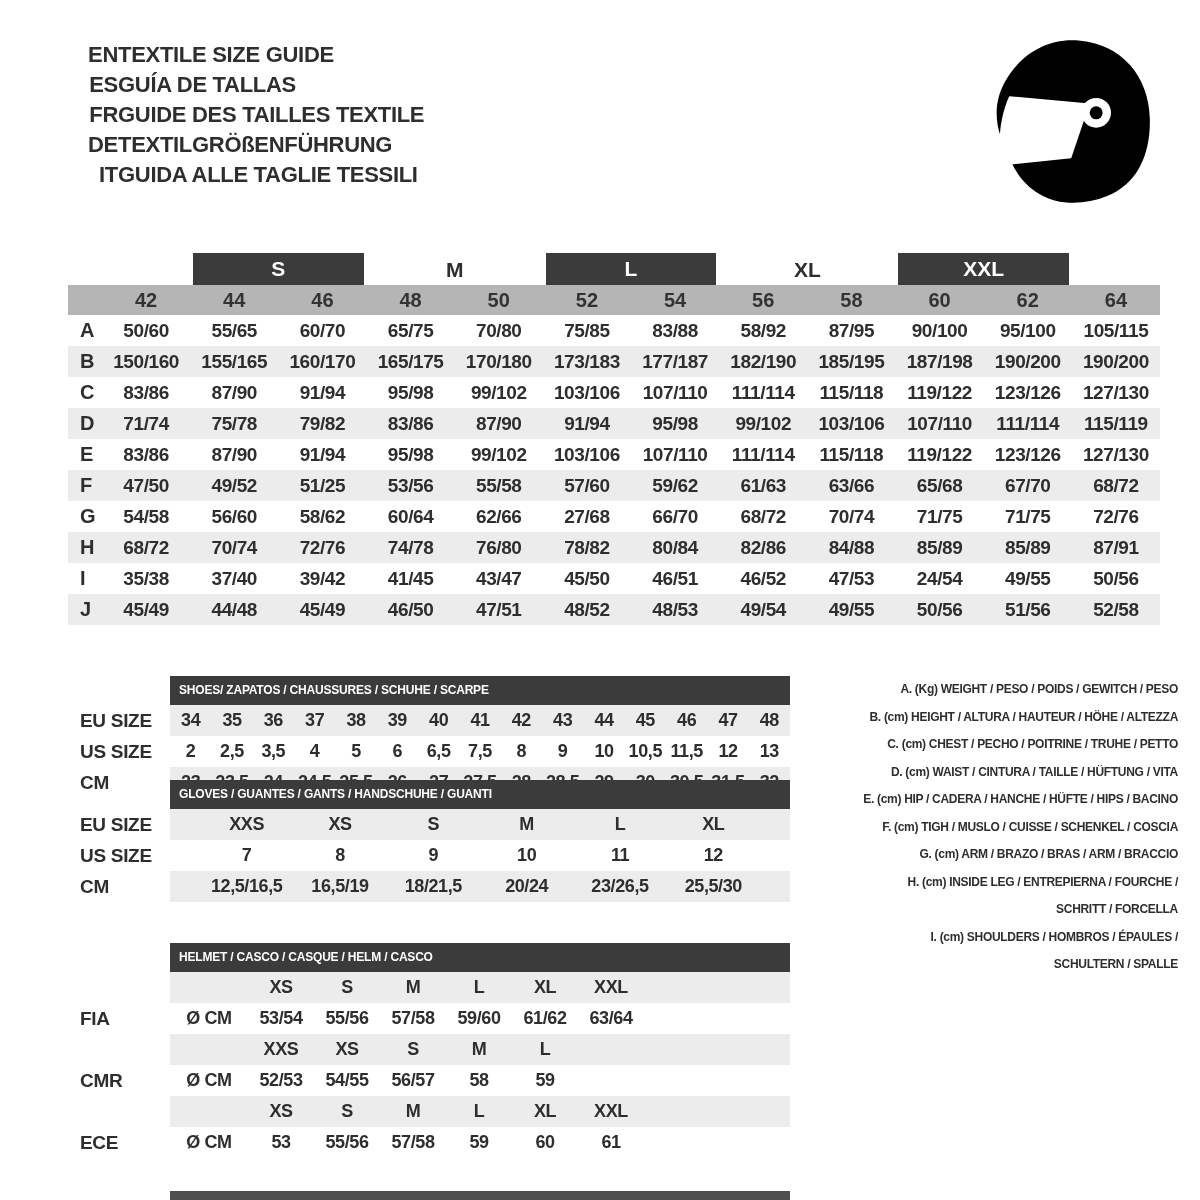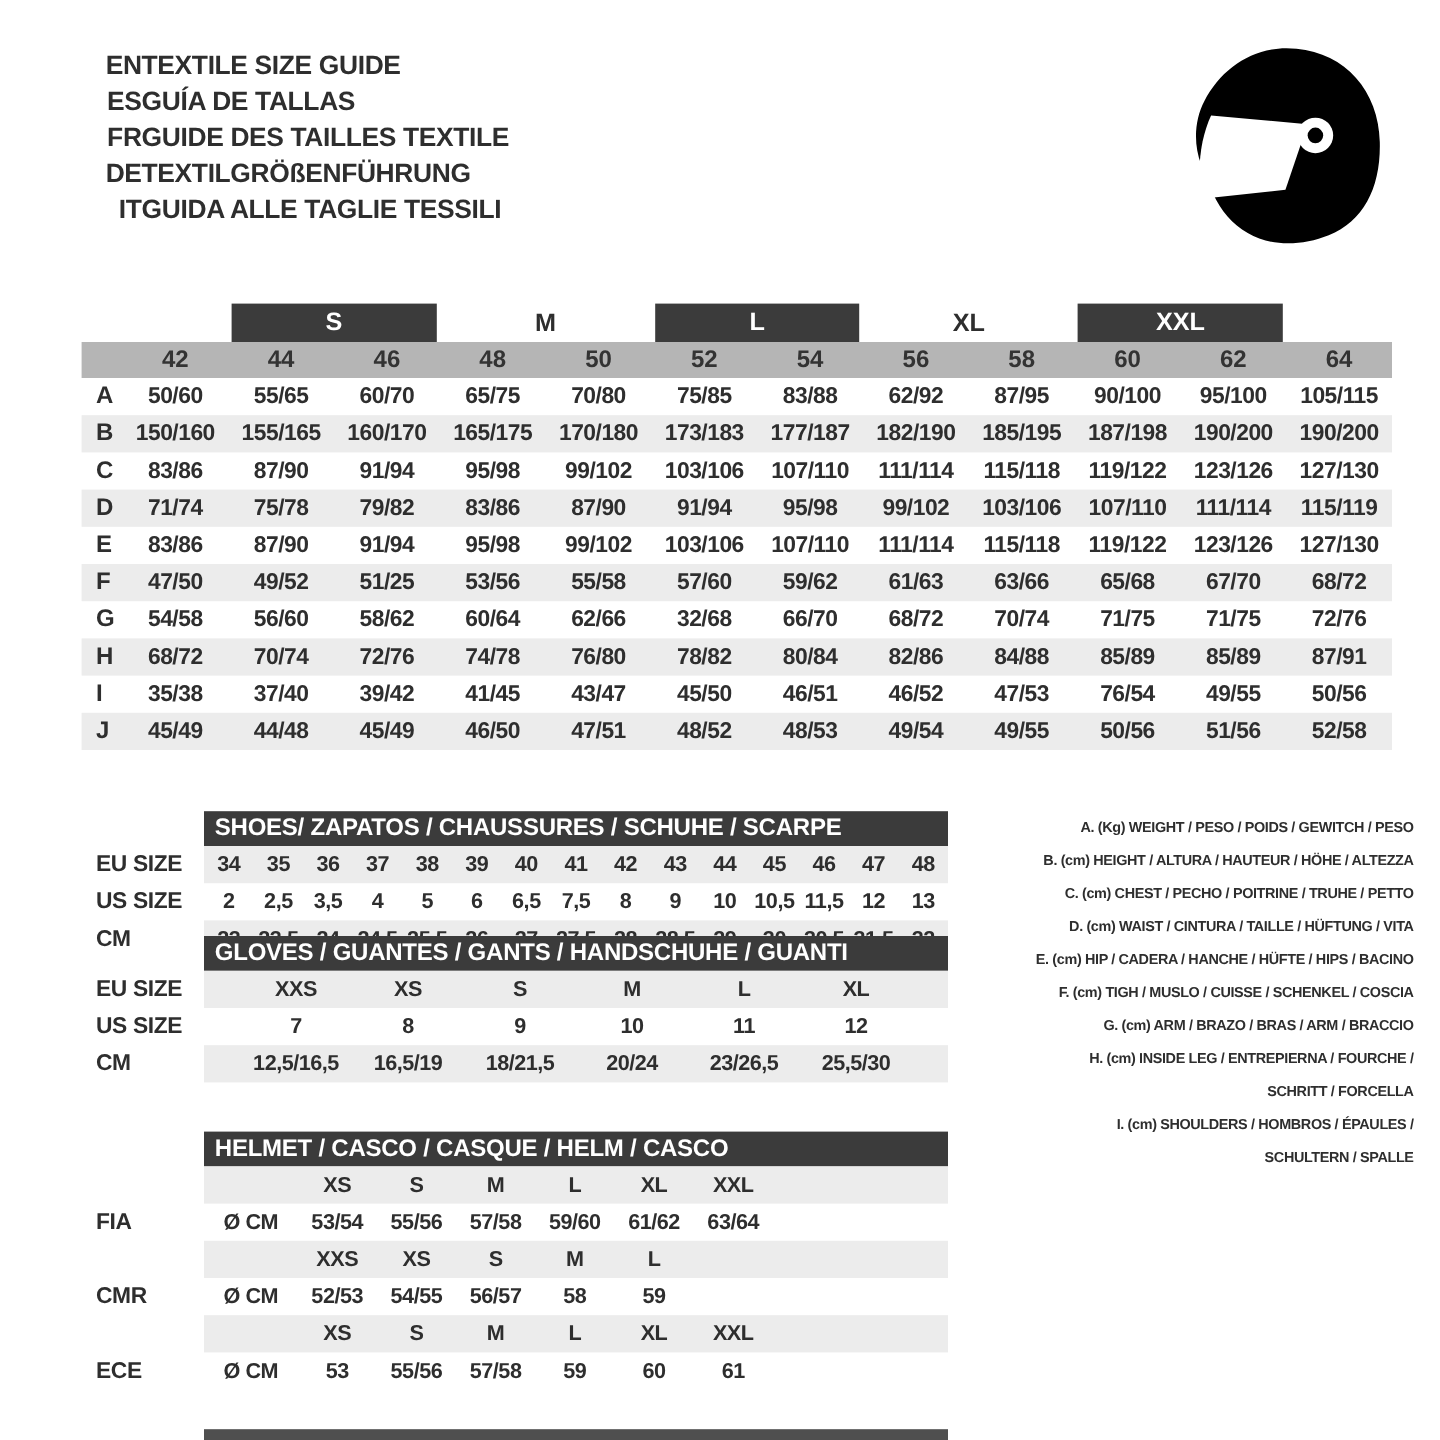--- a/index.html
+++ b/index.html
@@ -27,21 +27,21 @@
   .mrow.striped{background:#ececec;}
   .mrow .cell{text-align:center;font-size:19px;letter-spacing:-0.4px;line-height:31px;white-space:nowrap;}
   .mrow .letter{text-align:left;padding-left:12px;font-size:20px;}
 
   
   .section{position:absolute;left:68px;width:722px;}
   #shoes-section{top:676px;}
   #gloves-section{top:780px;}
   #helmet-section{top:943px;}
   .sec-title{margin-left:102px;height:29px;line-height:29px;background:#3b3b3b;color:#fff;
-             font-size:20px;padding-left:9px;letter-spacing:-0.2px;white-space:nowrap;}
+             font-size:12px;padding-left:9px;letter-spacing:-0.2px;white-space:nowrap;}
   .srow{display:grid;grid-template-columns:102px 620px;height:31px;}
   .slabel{font-size:19px;line-height:31px;padding-left:12px;letter-spacing:-0.3px;}
   .sbody{display:grid;align-items:center;}
   .srow.striped .sbody{background:#ececec;}
   .scell{text-align:center;font-size:18px;line-height:31px;letter-spacing:-0.4px;white-space:nowrap;}
   .cols15{grid-template-columns:repeat(15,1fr);}
   .cols6pad{grid-template-columns:repeat(6,1fr);padding:0 30px;}
   .helmetcols{grid-template-columns:78px repeat(6,66px) 1fr;}
 
   
@@ -113,21 +113,21 @@
     <div id="measure-rows">
         <div class="mgrid mrow">
           <div class="cell letter">A</div>
           <div class="cell">50/60</div>
           <div class="cell">55/65</div>
           <div class="cell">60/70</div>
           <div class="cell">65/75</div>
           <div class="cell">70/80</div>
           <div class="cell">75/85</div>
           <div class="cell">83/88</div>
-          <div class="cell">62/92</div>
+          <div class="cell">58/92</div>
           <div class="cell">87/95</div>
           <div class="cell">90/100</div>
           <div class="cell">95/100</div>
           <div class="cell">105/115</div>
         </div>
         <div class="mgrid mrow striped">
           <div class="cell letter">B</div>
           <div class="cell">150/160</div>
           <div class="cell">155/165</div>
           <div class="cell">160/170</div>
@@ -201,21 +201,21 @@
           <div class="cell">67/70</div>
           <div class="cell">68/72</div>
         </div>
         <div class="mgrid mrow">
           <div class="cell letter">G</div>
           <div class="cell">54/58</div>
           <div class="cell">56/60</div>
           <div class="cell">58/62</div>
           <div class="cell">60/64</div>
           <div class="cell">62/66</div>
-          <div class="cell">32/68</div>
+          <div class="cell">27/68</div>
           <div class="cell">66/70</div>
           <div class="cell">68/72</div>
           <div class="cell">70/74</div>
           <div class="cell">71/75</div>
           <div class="cell">71/75</div>
           <div class="cell">72/76</div>
         </div>
         <div class="mgrid mrow striped">
           <div class="cell letter">H</div>
           <div class="cell">68/72</div>
@@ -235,21 +235,21 @@
           <div class="cell letter">I</div>
           <div class="cell">35/38</div>
           <div class="cell">37/40</div>
           <div class="cell">39/42</div>
           <div class="cell">41/45</div>
           <div class="cell">43/47</div>
           <div class="cell">45/50</div>
           <div class="cell">46/51</div>
           <div class="cell">46/52</div>
           <div class="cell">47/53</div>
-          <div class="cell">76/54</div>
+          <div class="cell">24/54</div>
           <div class="cell">49/55</div>
           <div class="cell">50/56</div>
         </div>
         <div class="mgrid mrow striped">
           <div class="cell letter">J</div>
           <div class="cell">45/49</div>
           <div class="cell">44/48</div>
           <div class="cell">45/49</div>
           <div class="cell">46/50</div>
           <div class="cell">47/51</div>

